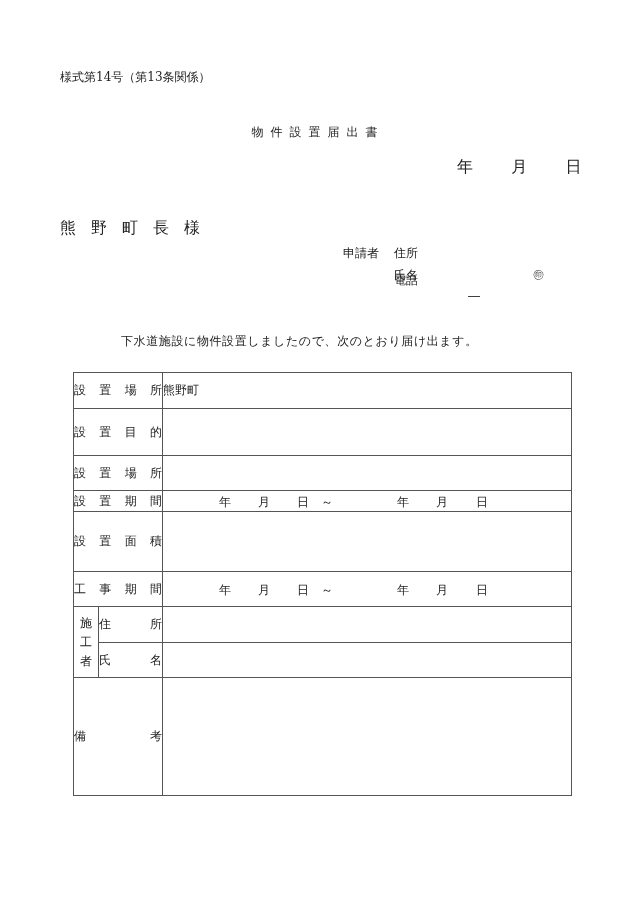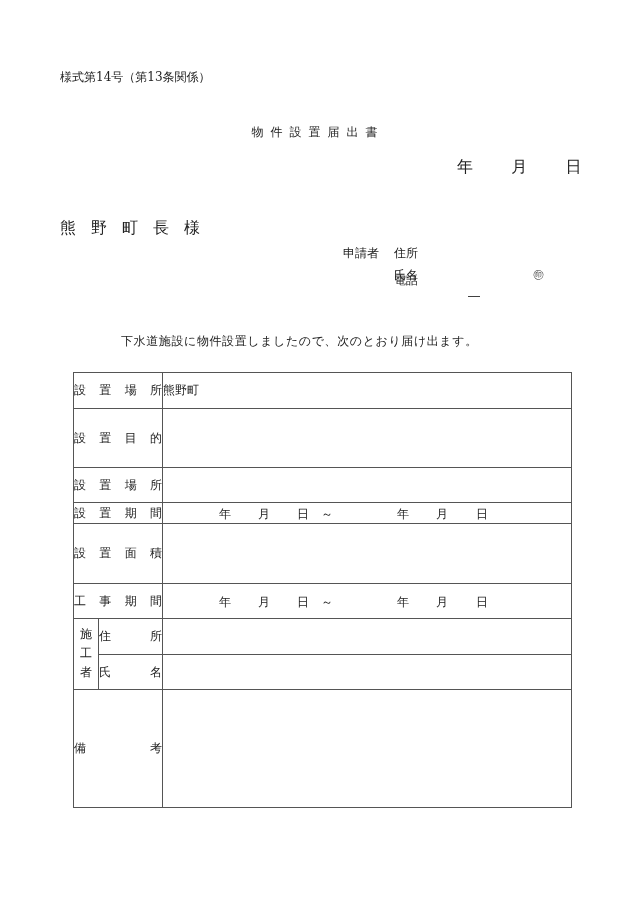--- a/index.html
+++ b/index.html
@@ -29,21 +29,20 @@
     .dash { left: 468px; top: 289px; }
     .intro { left: 75px; top: 333px; font-size: 12px; letter-spacing: 0.6px; margin-left: 46px; }
 
     table.form {
       position: absolute;
       left: 73px;
       top: 372px;
       width: 498px;
       border-collapse: collapse;
       table-layout: fixed;
-      font-family: Liberation Mono, monospace;
     }
     table.form td {
       border: 1.2px solid #555555;
       padding: 0;
       font-size: 12px;
       vertical-align: middle;
     }
     td.label {
       text-align: justify;
       text-align-last: justify;
@@ -93,21 +92,21 @@
     <col style="width:64px">
     <col style="width:409px">
   </colgroup>
 
   <tbody>
       <tr style="height:36px">
     <td class="label" colspan="2">設置場所</td>
     <td class="value">熊野町</td>
   </tr>
 
-  <tr style="height:59px">
+  <tr style="height:47px">
     <td class="label" colspan="2">設置目的</td>
     <td class="value"></td>
   </tr>
 
   <tr style="height:35px">
     <td class="label" colspan="2">設置場所</td>
     <td class="value"></td>
   </tr>
 
   <tr style="height:21px">

